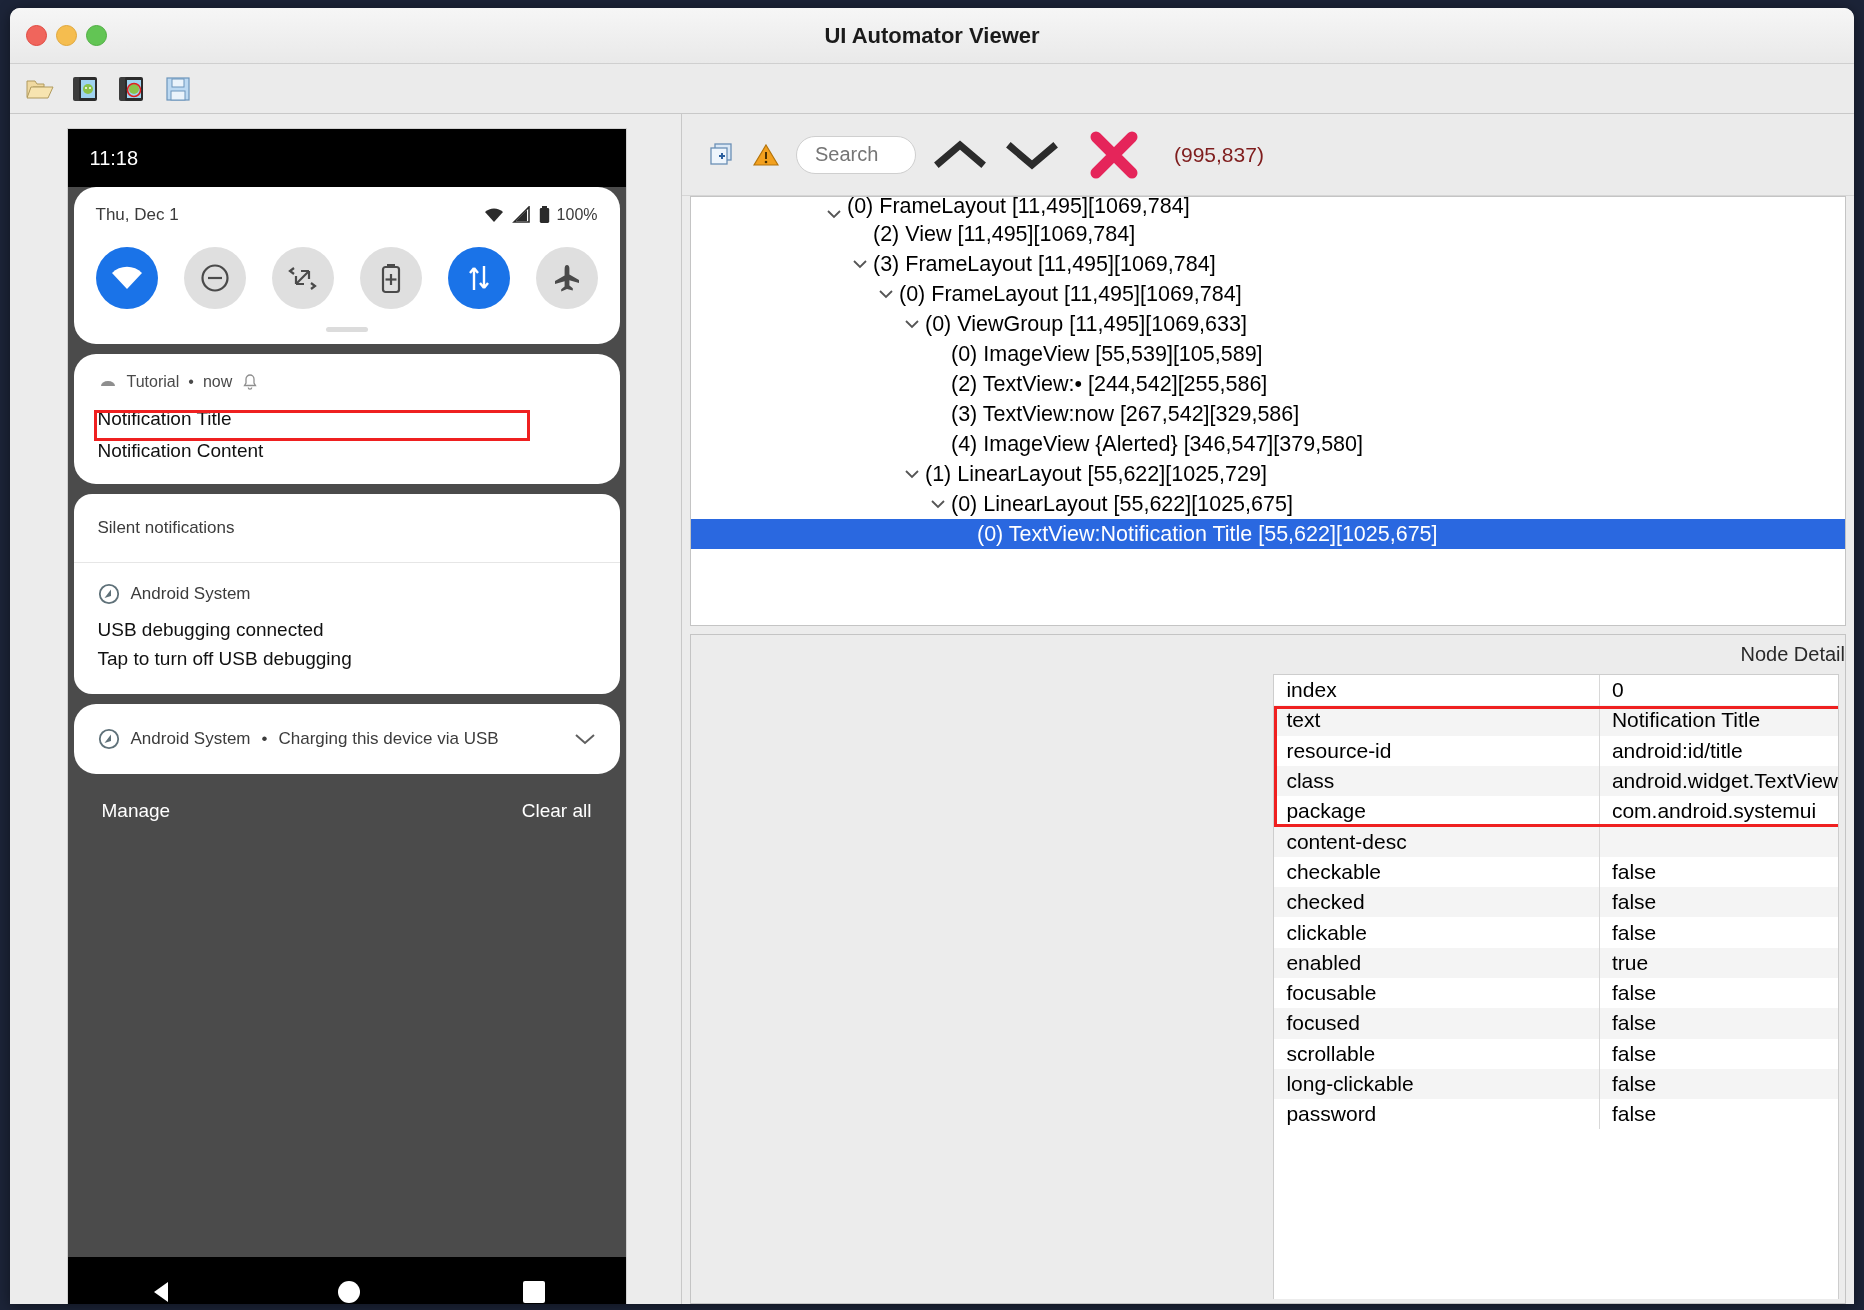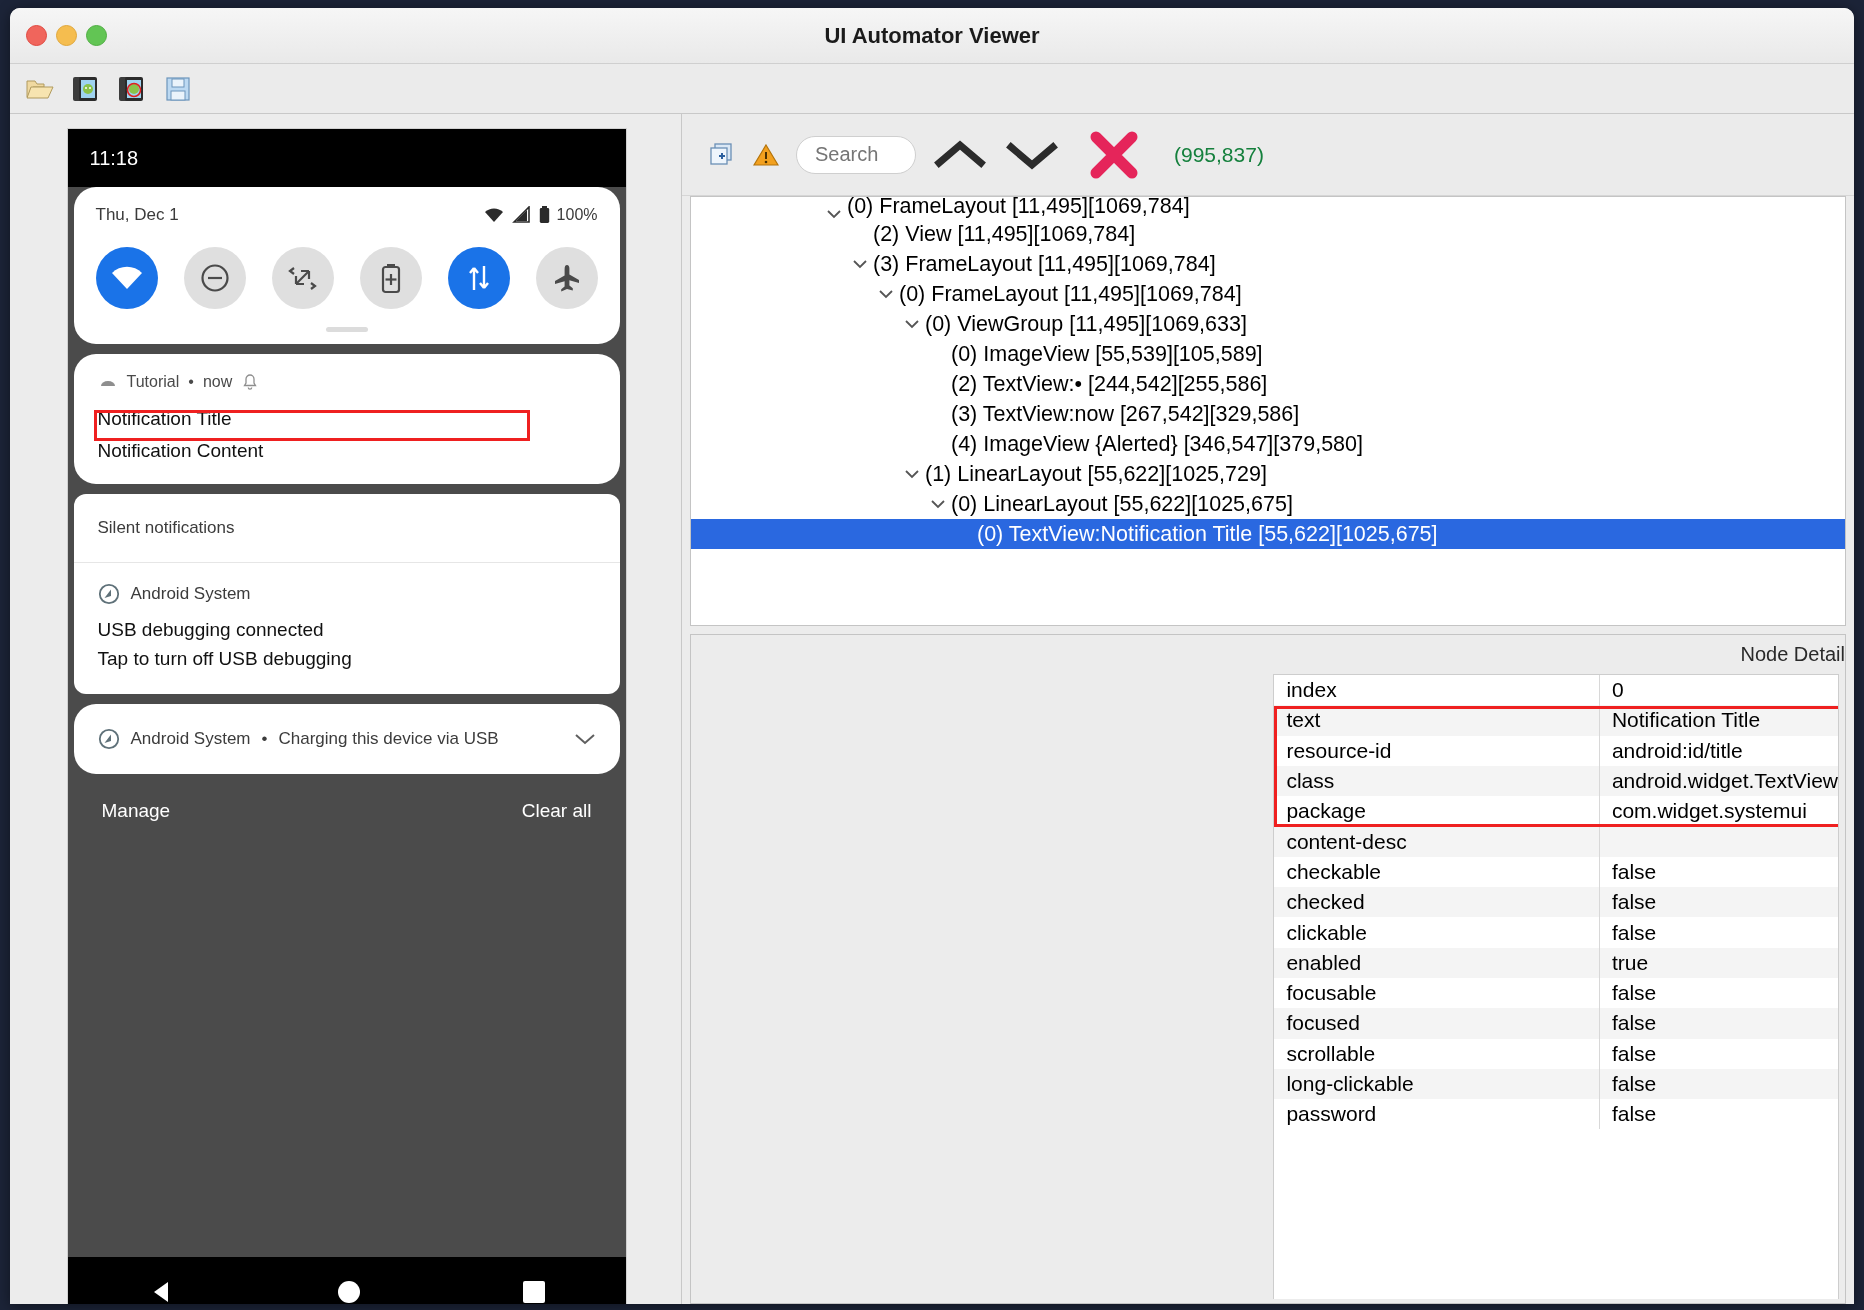--- a/index.html
+++ b/index.html
@@ -92,21 +92,21 @@
   }
   .notif-head { display: flex; align-items: center; gap: 9px; font-size: 16px; color: #4a4a4a; }
   .notif-title { font-size: 19px; color: #111; margin-top: 16px; }
   .notif-body { font-size: 19px; color: #111; margin-top: 10px; }
   .redbox {
     position: absolute; border: 3px solid #ef2020;
     pointer-events: none;
   }
   .silent-card {
     margin: 10px 6px 0 6px; background: #fff;
-    border-radius: 12px; overflow: hidden;
+    border-radius: 18px; overflow: hidden;
   }
   .silent-label { font-size: 17px; color: #3c3c3c; padding: 24px 24px 24px 24px; border-bottom: 1px solid #e6e6e6; }
   .sys-row { padding: 20px 24px 24px 24px; }
   .sys-head { display: flex; align-items: center; gap: 11px; font-size: 17px; color: #3c3c3c; }
   .sys-line { font-size: 19px; color: #111; margin-top: 14px; }
   .sys-line.sub { margin-top: 7px; }
   .charge-card {
     margin: 10px 6px 0 6px; background: #fff; border-radius: 22px;
     padding: 24px; display: flex; align-items: center; justify-content: space-between;
   }
@@ -132,21 +132,21 @@
   .s-icon { width: 28px; height: 28px; display: flex; align-items: center; justify-content: center; cursor: pointer; }
   .search-box {
     width: 120px; height: 38px;
     background: #fff; border: 1px solid #cfcfcf; border-radius: 19px;
     font-size: 20px; color: #a21caf;
     padding: 0 18px; outline: none;
     font-family: "Liberation Sans", sans-serif;
   }
   .nav-arrow { width: 56px; height: 40px; display: flex; align-items: center; justify-content: center; cursor: pointer; }
   .x-btn { width: 56px; height: 48px; display: flex; align-items: center; justify-content: center; cursor: pointer; margin-left: 10px; }
-  .coord { font-size: 21px; color: #15803d; margin-left: 16px; }
+  .coord { font-size: 21px; color: #7f1d1d; margin-left: 16px; }
 
   
   .tree-wrap {
     flex: 0 0 430px; background: #fff;
     margin: 0 8px 0 8px; border: 1px solid #c4c4c4;
     overflow: hidden; position: relative;
   }
   .tree { font-size: 21.5px; color: #000; }
   .tnode {
     display: flex; align-items: center; height: 30px;
@@ -508,21 +508,21 @@
                 <tr class="even">
                   <td class="k">resource-id</td>
                   <td class="v">android:id/title</td>
                 </tr>
                 <tr class="odd">
                   <td class="k">class</td>
                   <td class="v">android.widget.TextView</td>
                 </tr>
                 <tr class="even">
                   <td class="k">package</td>
-                  <td class="v">com.widget.systemui</td>
+                  <td class="v">com.android.systemui</td>
                 </tr>
                 <tr class="odd">
                   <td class="k">content-desc</td>
                   <td class="v"></td>
                 </tr>
                 <tr class="even">
                   <td class="k">checkable</td>
                   <td class="v">false</td>
                 </tr>
                 <tr class="odd">

